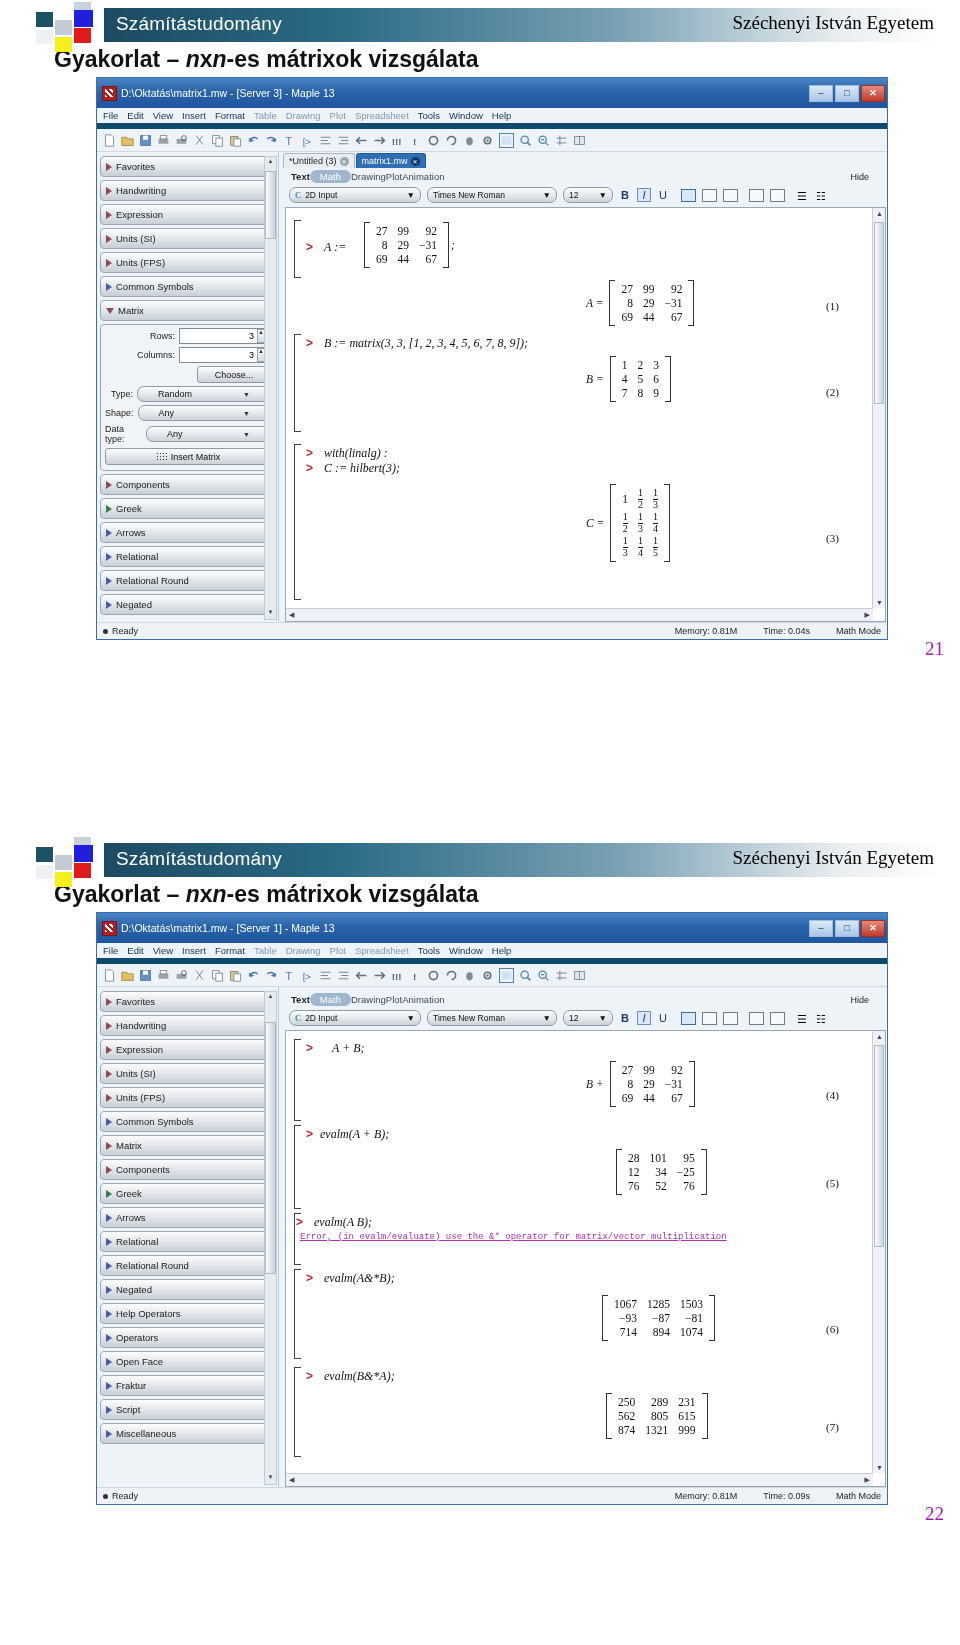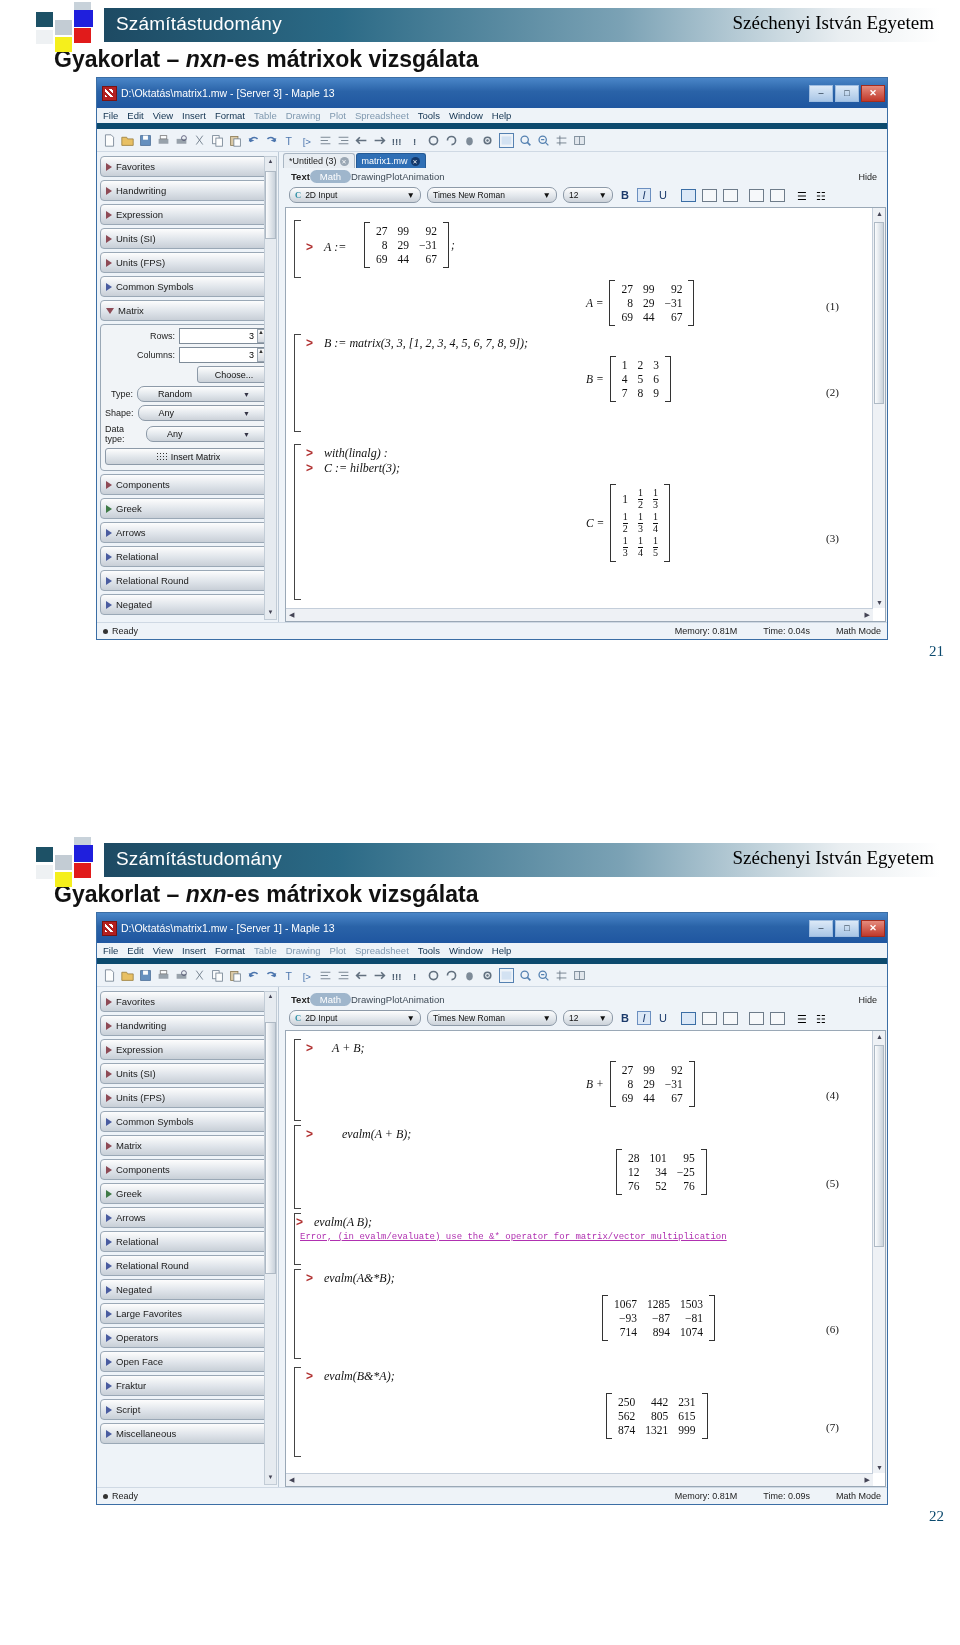--- a/index.html
+++ b/index.html
@@ -98,21 +98,21 @@
     border:1px solid #a9b6c3;border-bottom:none;border-radius:3px 3px 0 0;background:#e8edf2;color:#222;}
   .tab.active{background:#2f6fb5;color:#fff;border-color:#245a95;}
   .tabx{width:9px;height:9px;border-radius:50%;background:#9aa7b4;color:#fff;font-size:6px;
     display:flex;align-items:center;justify-content:center;}
   .tab.active .tabx{background:#13386b;}
 
   .modebar{height:17px;display:flex;align-items:center;padding-left:12px;font-size:9.5px;
     background:#eef3f8;color:#3f4b57;}
   .modebar .on{background:#9fb6cc;color:#fff;border-radius:8px;padding:1px 10px;}
   .modebar .lbl{color:#222;font-weight:bold;}
-  .hide{margin-left:auto;margin-right:10px;font-size:9px;color:#222;}
+  .hide{margin-left:auto;margin-right:18px;font-size:9px;color:#222;}
 
   .fontbar{height:20px;display:flex;align-items:center;gap:6px;padding-left:10px;background:#eef3f8;}
   .fsel{height:14px;border:1px solid #8d9aa8;border-radius:7px;
     background:linear-gradient(to bottom,#fdfdfd,#e2e7ec 55%,#ccd2d9);font-size:8.5px;
     display:flex;align-items:center;padding:0 5px;color:#111;gap:4px;}
   .fb{font-size:11px;color:#1b3a6b;width:12px;text-align:center;}
   .fb.box{border:1px solid #6b8fc0;background:#dce8f6;}
   .ic{width:13px;height:11px;border:1px solid #6e7c8a;background:#f6f8fa;display:inline-block;}
 
   .canvas{flex:1;border:1px solid #9aa8b6;background:#fff;margin:2px 1px 0 6px;position:relative;
@@ -145,21 +145,21 @@
   .brk:before{left:0;border-left:1px solid #333;}
   .brk:after{right:0;border-right:1px solid #333;}
   table.m{border-collapse:collapse;}
   table.m td{padding:1px 5px;text-align:right;font-size:11.5px;font-family:"Liberation Serif",serif;}
   .eqn{position:absolute;font-family:"Liberation Serif",serif;font-size:11px;color:#111;}
   .frac{display:inline-block;text-align:center;vertical-align:middle;font-size:10px;line-height:1.05;}
   .frac .num{display:block;}
   .frac .den{display:block;border-top:1px solid #111;}
   .err{position:absolute;color:#b030b0;font-family:"Liberation Mono",monospace;font-size:9px;
     text-decoration:underline;line-height:1.45;}
-  .pnum{position:absolute;font-family:"Liberation Serif",serif;font-size:15px;color:#0c4a6e;}
+  .pnum{position:absolute;font-family:"Liberation Serif",serif;font-size:19px;color:#a21caf;}
   .spacer{height:195px;}
 </style>
 </head>
 <body>
 
 <div class="slide">
   <div class="hdr">
     <div class="hdr-band"></div>
     <div class="logo">
       <i class="sq8"></i>
@@ -805,21 +805,21 @@
         <div class="pal">
             <i class="arrow blue"></i>
             <span>Relational Round</span>
           </div>
         <div class="pal">
             <i class="arrow blue"></i>
             <span>Negated</span>
           </div>
         <div class="pal">
             <i class="arrow blue"></i>
-            <span>Large Favorites</span>
+            <span>Help Operators</span>
           </div>
         <div class="pal">
             <i class="arrow blue"></i>
             <span>Operators</span>
           </div>
         <div class="pal">
             <i class="arrow blue"></i>
             <span>Open Face</span>
           </div>
         <div class="pal">
@@ -907,21 +907,21 @@
                     </tr>
             </tbody>
                 </table>
               </span>
           </div>
           <div class="eqn" style="left:540px;top:58px;">(4)</div>
 
           <div class="grp" style="left:8px;top:94px;height:84px;width:8px;"></div>
           <div class="mline" style="left:20px;top:96px;">
             <span class="prompt">&gt;</span>
-            <span style="margin-left:26px">evalm(A + B);</span>
+            <span style="margin-left:4px">evalm(A + B);</span>
           </div>
           <div class="mat" style="left:330px;top:118px;">
             <span class="brk">
                 <table class="m">
               <tbody>
                     <tr>
                       <td>28</td>
                       <td>101</td>
                       <td>95</td>
                     </tr>
@@ -982,21 +982,21 @@
           <div class="mline" style="left:20px;top:338px;">
             <span class="prompt">&gt;</span>
             <span style="margin-left:8px">evalm(B&amp;*A);</span>
           </div>
           <div class="mat" style="left:320px;top:362px;">
             <span class="brk">
                 <table class="m">
               <tbody>
                     <tr>
                       <td>250</td>
-                      <td>442</td>
+                      <td>289</td>
                       <td>231</td>
                     </tr>
               <tr>
                       <td>562</td>
                       <td>805</td>
                       <td>615</td>
                     </tr>
               <tr>
                       <td>874</td>
                       <td>1321</td>

